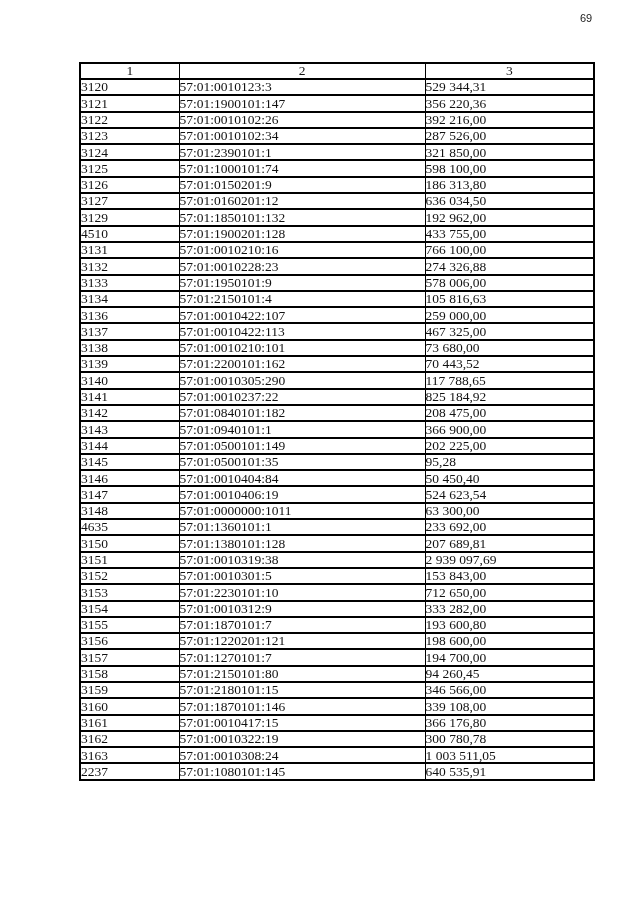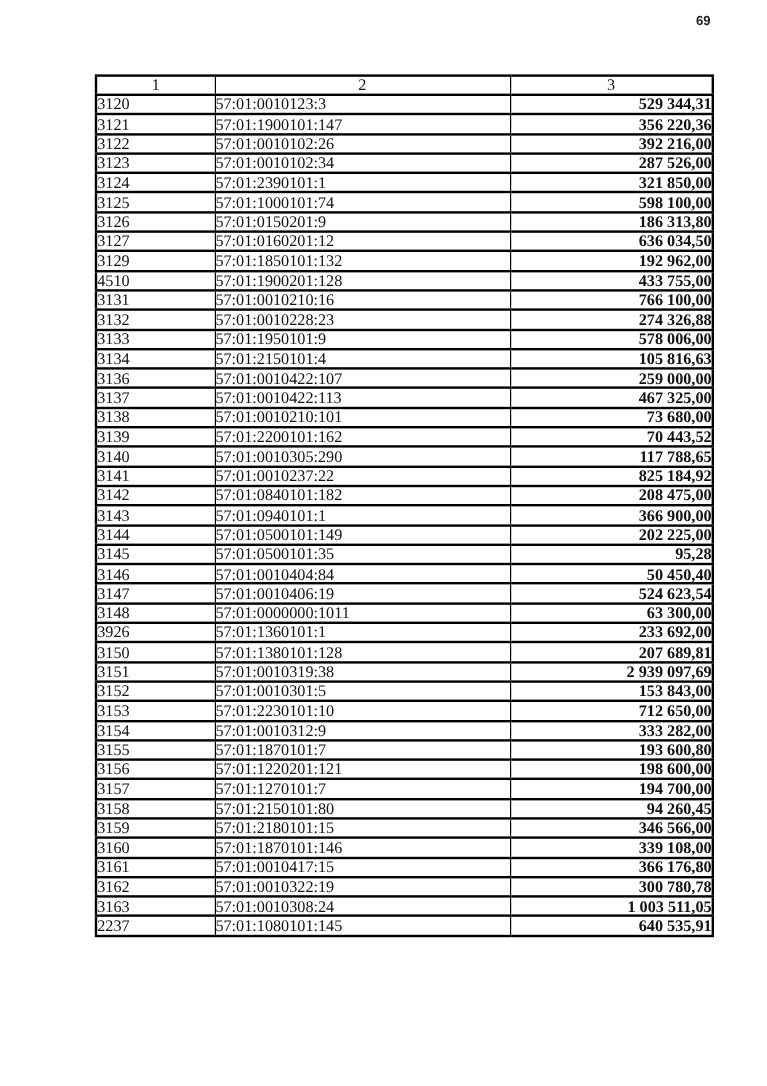--- a/index.html
+++ b/index.html
@@ -15,21 +15,20 @@
     color: #121212;
     overflow: hidden;
   }
   .page-number {
     position: absolute;
     top: 12px;
     left: 580px;
     font-family: "Liberation Sans", sans-serif;
     font-size: 11px;
     color: #222;
-    font-weight: bold;
   }
   table.data-table {
     position: absolute;
     top: 62px;
     left: 79px;
     width: 514px;
     border-collapse: collapse;
     table-layout: fixed;
     border: 2px solid #000;
     font-size: 13.5px;
@@ -51,21 +50,21 @@
     border: 1px solid #000;
     border-top: 2px solid #000;
     border-bottom: 2px solid #000;
     padding: 0;
     line-height: 1;
     vertical-align: middle;
     white-space: nowrap;
     overflow: hidden;
   }
   td.col-num, td.col-code { text-align: left; padding-left: 3px; }
-  td.col-value { text-align: right; padding-right: 4px; font-weight: bold; }
+  td.col-value { padding-right: 4px; }
 </style>
 </head>
 <body>
 
 <div class="page-number">69</div>
 
 <table class="data-table">
   <colgroup>
     <col style="width:99px">
     <col style="width:246px">
@@ -208,21 +207,21 @@
         <td class="col-num">3147</td>
         <td class="col-code">57:01:0010406:19</td>
         <td class="col-value">524 623,54</td>
       </tr>
       <tr>
         <td class="col-num">3148</td>
         <td class="col-code">57:01:0000000:1011</td>
         <td class="col-value">63 300,00</td>
       </tr>
       <tr>
-        <td class="col-num">3926</td>
+        <td class="col-num">4635</td>
         <td class="col-code">57:01:1360101:1</td>
         <td class="col-value">233 692,00</td>
       </tr>
       <tr>
         <td class="col-num">3150</td>
         <td class="col-code">57:01:1380101:128</td>
         <td class="col-value">207 689,81</td>
       </tr>
       <tr>
         <td class="col-num">3151</td>

